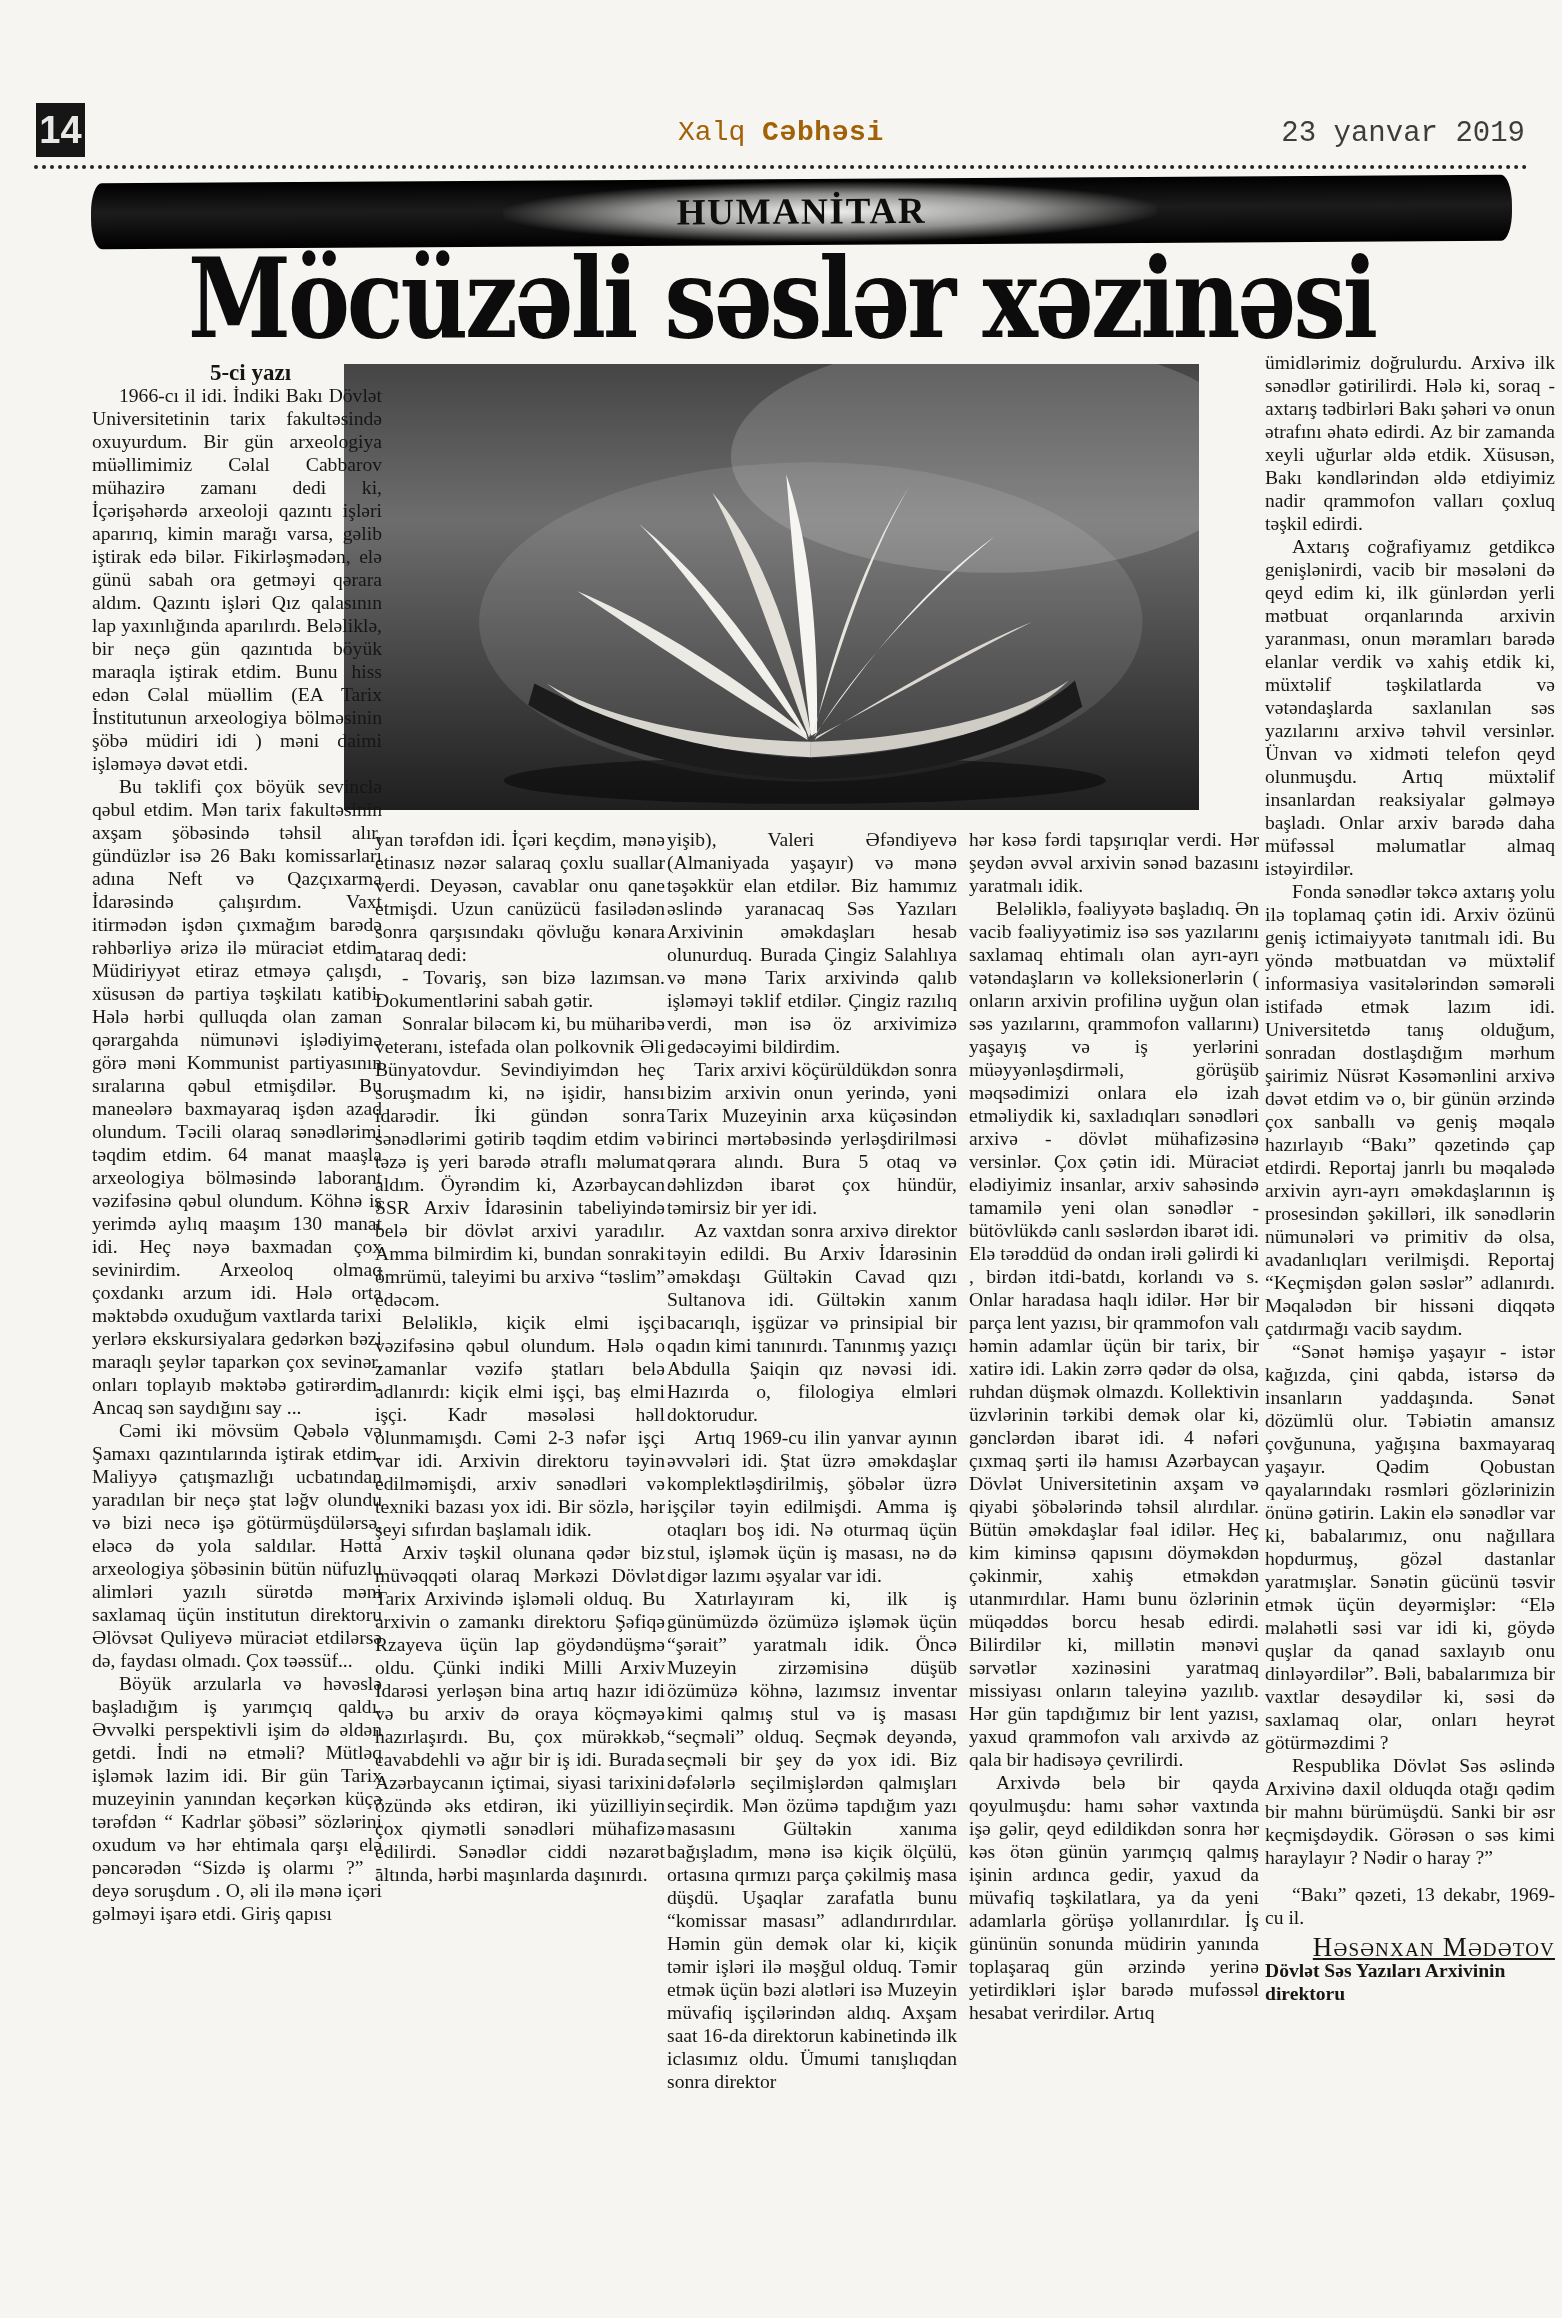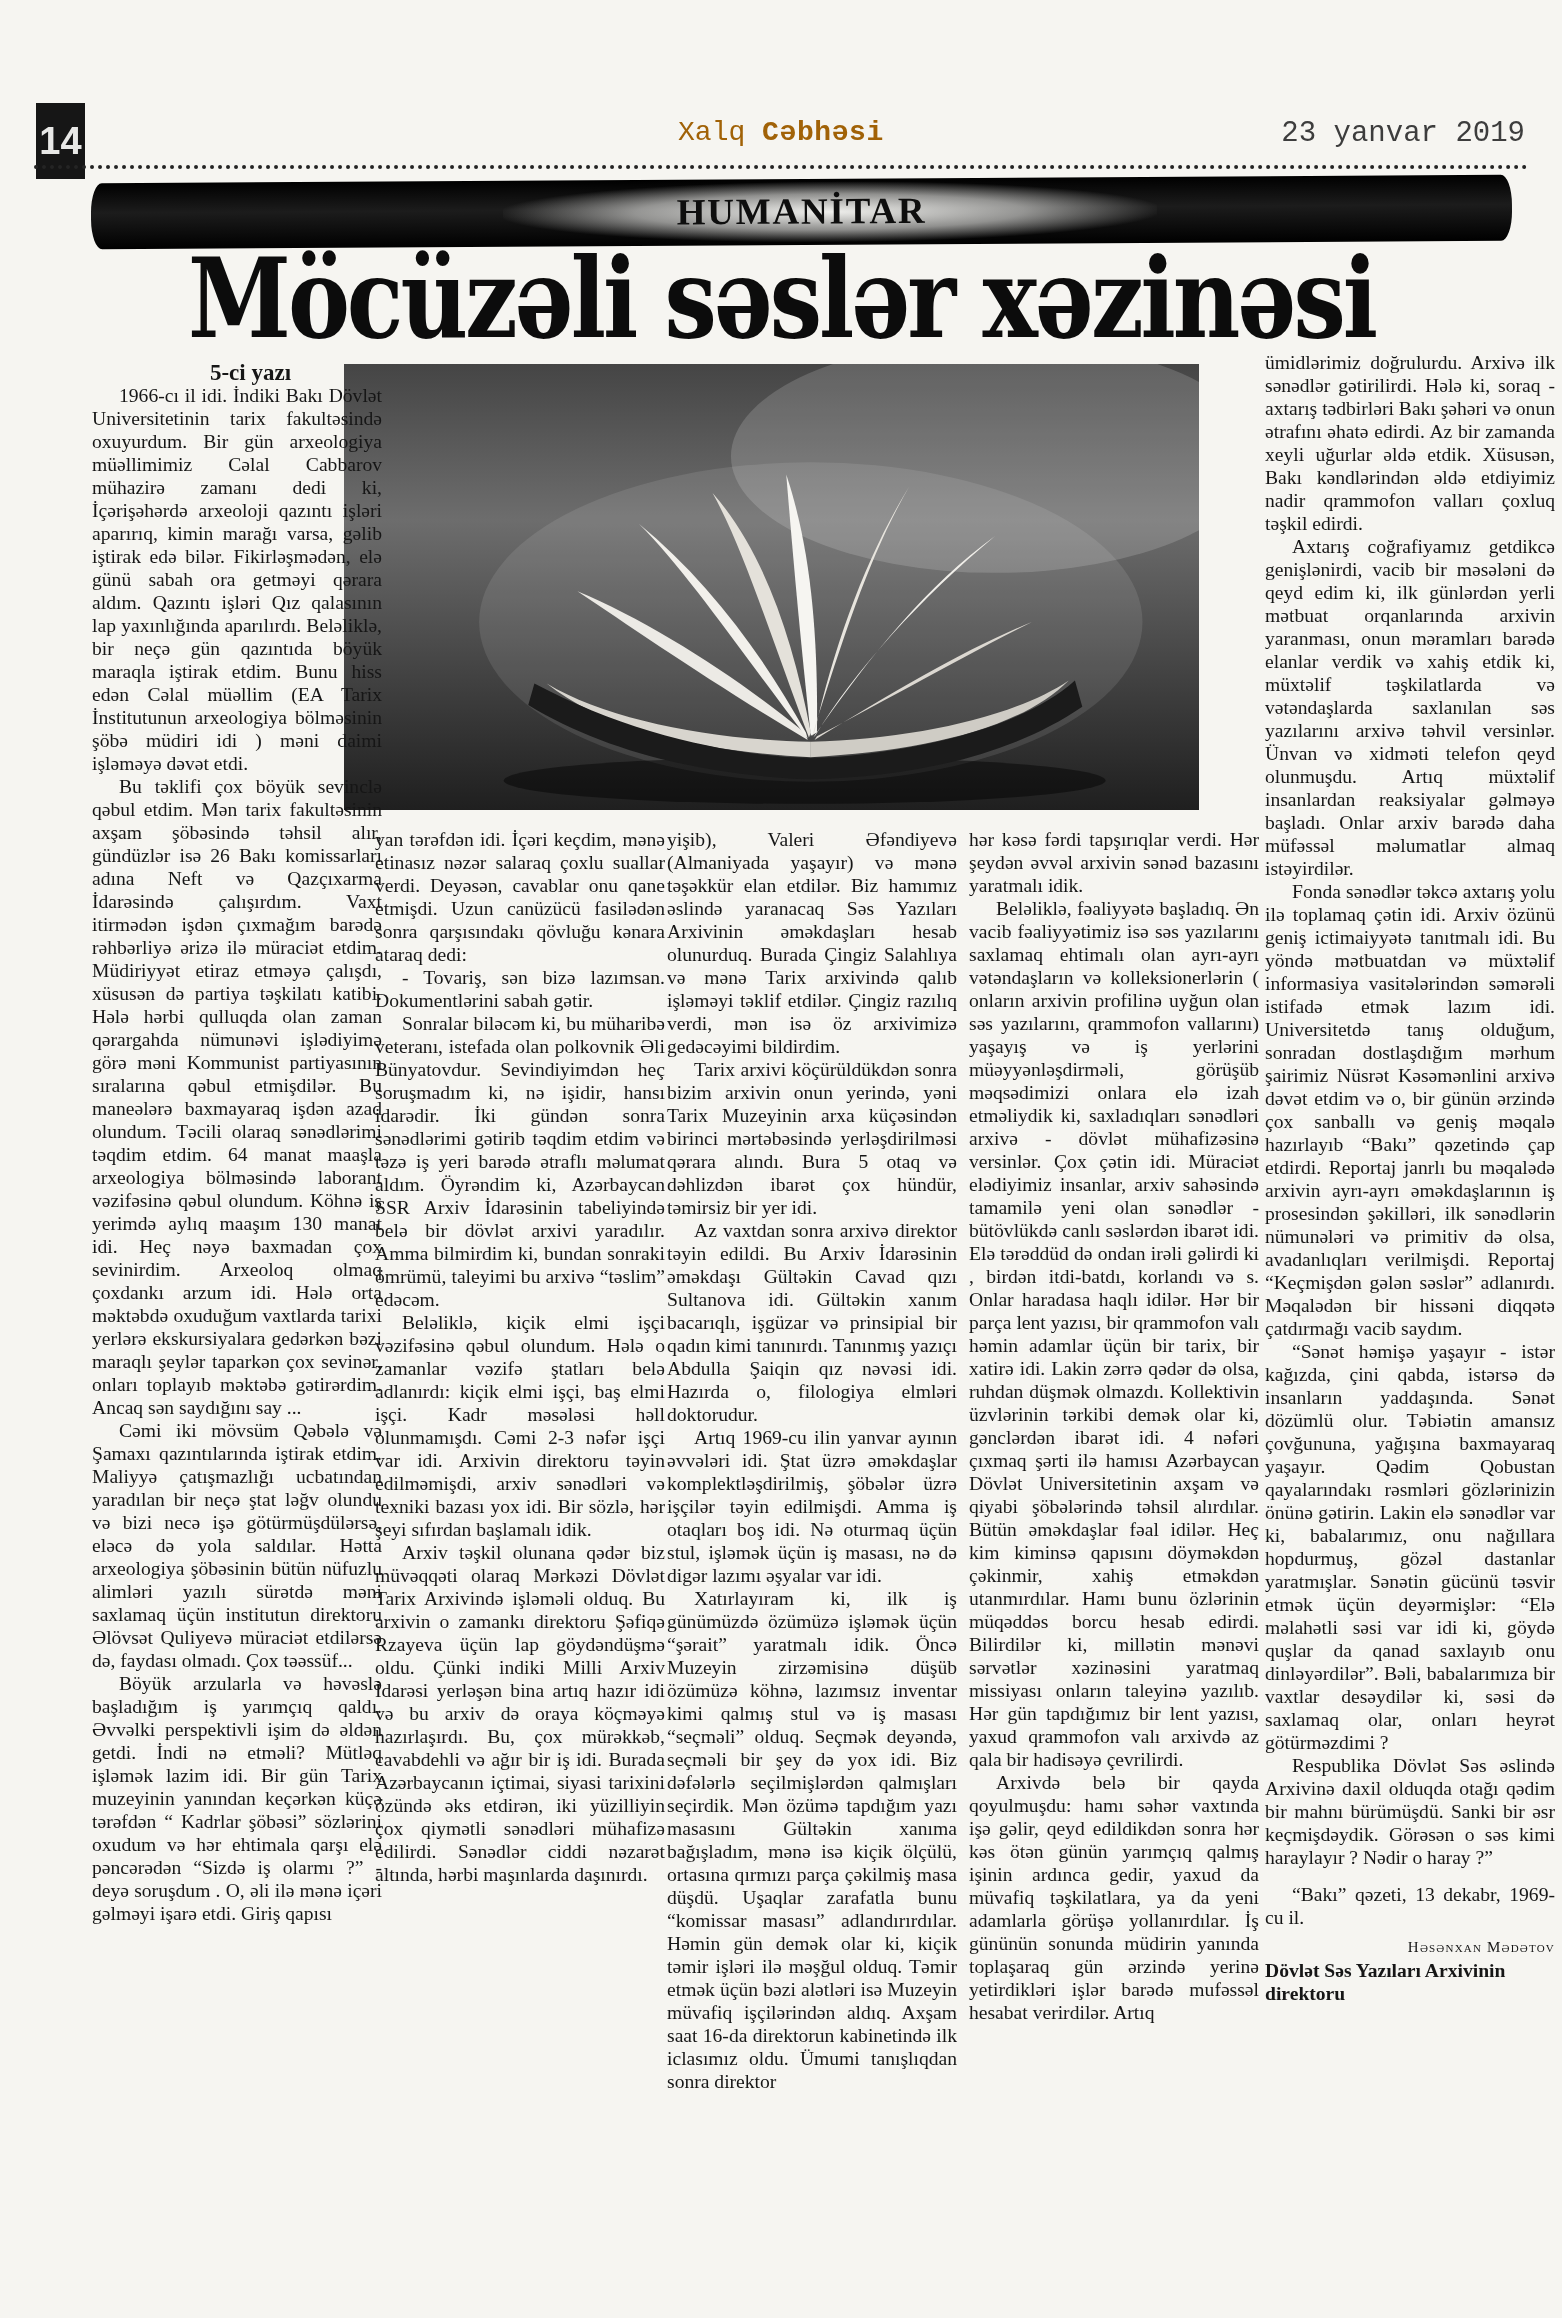--- a/index.html
+++ b/index.html
@@ -4,21 +4,21 @@
 <style>
   * { box-sizing: border-box; }
   html,body { margin:0; padding:0; background:#6e6e6e; }
   .page {
     position:relative; width:1562px; height:2319px;
     background:#f6f5f1; color:#161616; overflow:hidden;
     font-family:"Liberation Serif", serif;
   }
   
   .page-num {
-    position:absolute; left:36px; top:103px; width:49px; height:76px;
+    position:absolute; left:36px; top:103px; width:49px; height:54px;
     background:#161616; color:#e8e8e6;
     font-family:"Liberation Sans", sans-serif; font-size:38px; font-weight:bold;
     display:flex; align-items:center; justify-content:center;
   }
   .masthead-name {
     position:absolute; left:0; top:117px; width:100%; text-align:center;
     font-family:Liberation Mono, monospace; font-size:28px; color:#a16207;
   }
   .masthead-name b { font-weight:800; letter-spacing:0.6px; }
   .masthead-date {
@@ -73,21 +73,21 @@
   #col4 { left:969px; top:828px; }
   #col5 { left:1265px; top:351px;  }
   .subtitle {
     text-align:center; font-weight:bold; font-size:23px;
     margin:0 0 18.4px 0; text-indent:0;
   }
   
   .sig-source { margin-top:13.5px !important; }
   .sig-author {
     text-align:right; font-variant:small-caps; letter-spacing:1.2px;
-    font-size:15px; margin-top:7.4px !important; text-indent:0 !important;
+    font-size:27px; margin-top:7.4px !important; text-indent:0 !important;text-decoration:underline;
   }
   .sig-title  { text-align:left; font-weight:bold; text-indent:0 !important; }
 </style>
 </head>
 <body>
 
 <div class="page">
 
   <div class="page-num">14</div>
   <div class="masthead-name"><span>Xalq</span>&nbsp;<b>Cəbhəsi</b></div>

